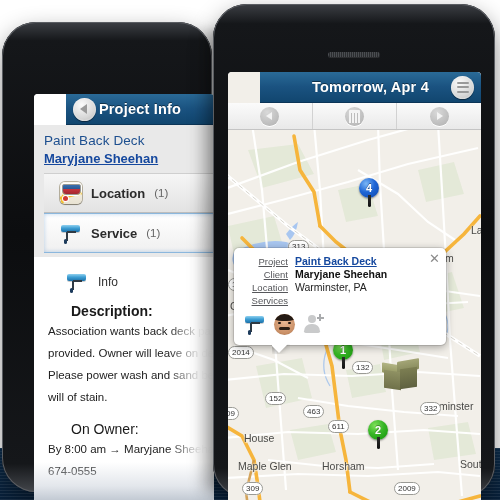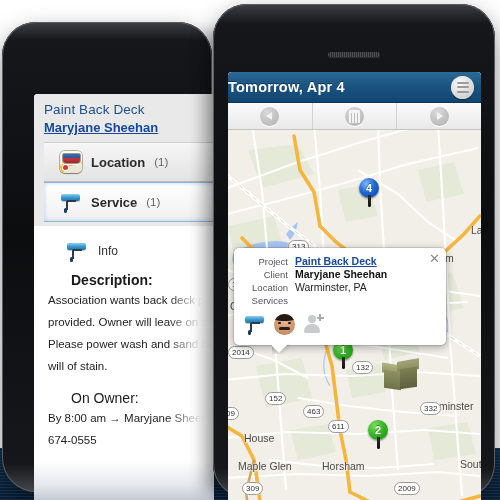--- a/index.html
+++ b/index.html
@@ -46,24 +46,25 @@
     box-shadow:0 1px 0 rgba(255,255,255,.10);
   }
   .shadowcast{
     position:absolute;left:196px;top:30px;width:40px;height:460px;z-index:3;
     background:linear-gradient(90deg, rgba(0,0,0,.0) 0%, rgba(0,0,0,.35) 85%, rgba(0,0,0,.0) 100%);
     filter:blur(5px);pointer-events:none;
   }
 
   
   .navbar{
-    position:relative;height:30px;display:flex;align-items:center;
+    position:relative;height:30px;display:flex;align-items:center;justify-content:center;
     background:linear-gradient(180deg,#2a6390 0%,#1a5280 45%,#134card 100%);
     background:linear-gradient(180deg,#2a6a97 0%,#1a5280 50%,#11466f 100%);
     border-bottom:1px solid #0c3557;
+    margin-left:32px;
   }
   .navbar .title{
     color:#fff;font-size:14.5px;font-weight:bold;letter-spacing:.2px;
     text-shadow:0 -1px 0 rgba(0,0,0,.45);
   }
   .navcircle{
     position:absolute;width:23px;height:23px;border-radius:50%;
     background:radial-gradient(circle at 38% 30%, #fbfbfb 0%, #d8d8d8 60%, #b6b6b6 100%);
     box-shadow:0 1px 1px rgba(0,0,0,.45), 0 0 0 1px rgba(255,255,255,.25) inset;
     display:flex;align-items:center;justify-content:center;
@@ -182,21 +183,21 @@
   }
   .callout .arrow{
     position:absolute;left:38px;bottom:-9px;width:18px;height:10px;overflow:hidden;
   }
   .callout .arrow:after{
     content:"";position:absolute;left:0;top:-8px;width:14px;height:14px;background:#fff;
     transform:rotate(45deg);box-shadow:0 2px 6px rgba(0,0,0,.30);
   }
   .co-close{position:absolute;right:6px;top:4px;font-size:13px;color:#8a8a8a;line-height:1;cursor:pointer;}
   .co-grid{display:grid;grid-template-columns:46px 1fr;row-gap:1px;column-gap:7px;}
-  .co-k{font-size:9.5px;color:#55565a;text-align:right;padding-top:1px;}
+  .co-k{font-size:9.5px;color:#55565a;text-align:right;padding-top:1px;text-decoration:underline;}
   .co-v{font-size:10.5px;color:#111;font-weight:bold;}
   .co-v.link{color:#15489e;text-decoration:underline;}
   .co-v.plain{font-weight:normal;color:#222;font-size:10.5px;}
   .co-icons{display:flex;align-items:center;gap:8px;margin-top:5px;padding-left:2px;height:26px;}
   .face{width:21px;height:21px;border-radius:50%;overflow:hidden;position:relative;
         background:radial-gradient(circle at 50% 38%, #e8b894 0%, #c98f66 68%, #8d5a37 100%);}
   .face .hair{position:absolute;left:-1px;top:-2px;width:23px;height:9px;border-radius:50% 50% 40% 40%;background:#241a14;}
   .face .eyeL,.face .eyeR{position:absolute;top:8px;width:3px;height:2px;background:#201712;border-radius:1px;}
   .face .eyeL{left:4px}.face .eyeR{right:4px}
   .face .mous{position:absolute;left:5px;top:13px;width:11px;height:3px;background:#2b1f16;border-radius:2px;}
@@ -212,20 +213,26 @@
 <div id="stage">
 
   <div class="floor"></div>
   <div class="floor-side"></div>
 
   <div class="phone" id="phoneLeft">
     <div class="bezel"></div>
     <div class="glass">
       <div id="leftScreen">
 
+        <div class="navbar">
+          <div class="navcircle left">
+            <span class="chev l"></span>
+          </div>
+          <div class="title">Project Info</div>
+        </div>
 
         <div class="proj-head">
           <div class="proj-title">Paint Back Deck</div>
           <div class="proj-client">Maryjane Sheehan</div>
 
           <div class="acc-wrap">
             <div class="acc-row">
               <span class="mapicon">
                 <i class="ry"></i>
                   <i class="ry2"></i>

